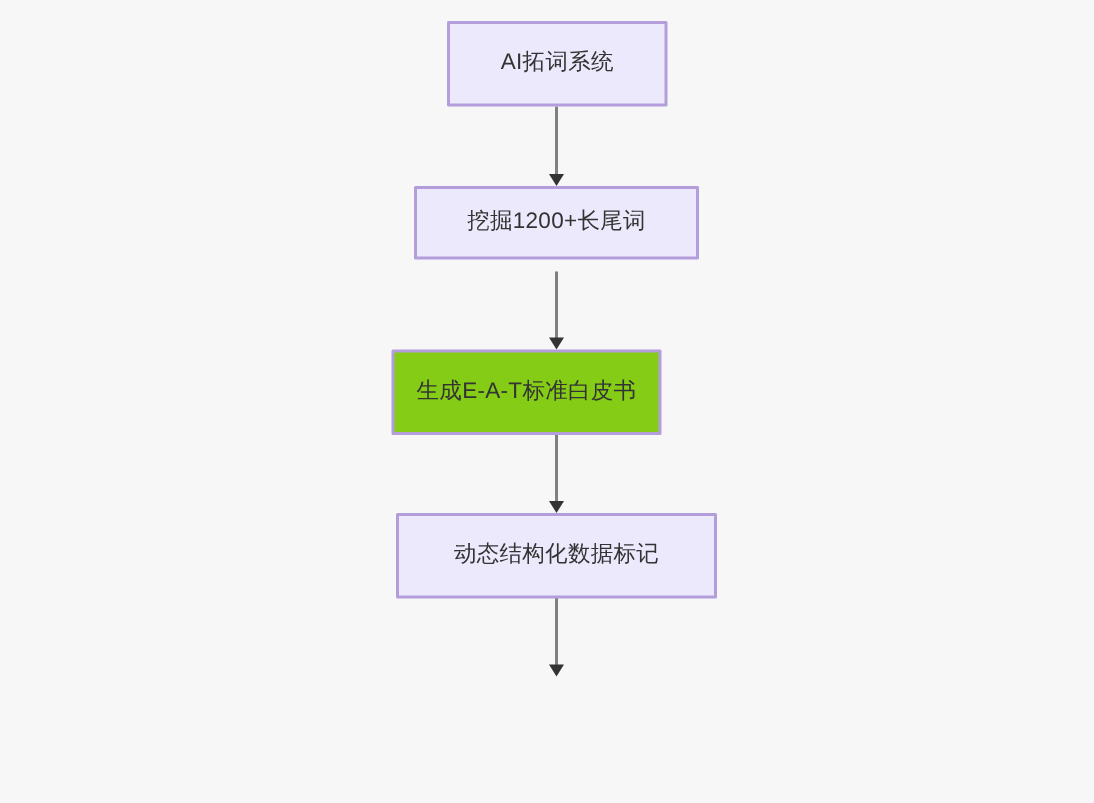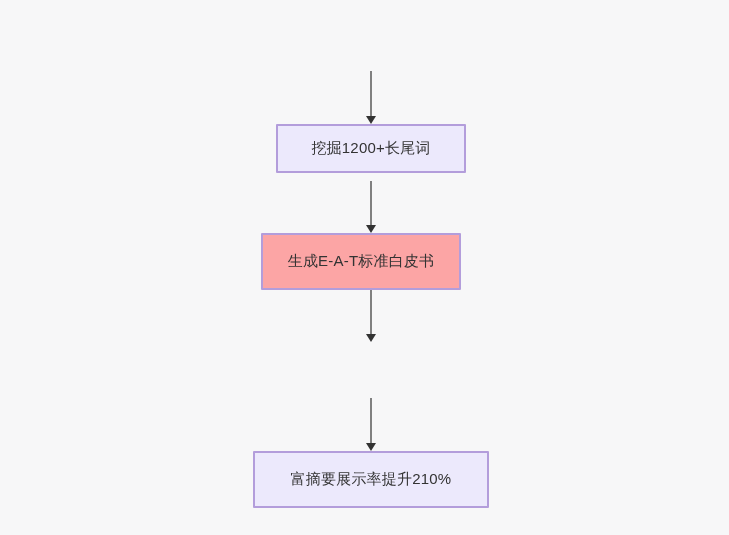--- a/index.html
+++ b/index.html
@@ -79,23 +79,26 @@
   </div>
   <div class="connector" style="left: 370px; top: 290px; width: 2px; height: 52px;">
     <div class="conn-line" style="height: 45px; background: rgb(128, 128, 128);"></div>
     <div class="conn-head" style="top: 44px; border-top-color: rgb(51, 51, 51);"></div>
   </div>
   <div class="connector" style="left: 370px; top: 398px; width: 2px; height: 53px;">
     <div class="conn-line" style="height: 46px; background: rgb(128, 128, 128);"></div>
     <div class="conn-head" style="top: 45px; border-top-color: rgb(51, 51, 51);"></div>
   </div>
 
+  <div class="node" style="left: 298px; top: 14px; width: 147px; height: 57px; background: rgb(236, 233, 252); border-color: rgb(179, 157, 219); color: rgb(51, 51, 51);">
+    <span class="node-label">AI拓词系统</span>
+  </div>
   <div class="node" style="left: 276px; top: 124px; width: 190px; height: 49px; background: rgb(236, 233, 252); border-color: rgb(179, 157, 219); color: rgb(51, 51, 51);">
     <span class="node-label">挖掘1200+长尾词</span>
   </div>
-  <div class="node" style="left: 261px; top: 233px; width: 200px; height: 57px; background: #fca5a5; border-color: rgb(179, 157, 219); color: rgb(51, 51, 51);">
+  <div class="node" style="left: 261px; top: 233px; width: 180px; height: 57px; background: #84cc16; border-color: rgb(179, 157, 219); color: rgb(51, 51, 51);">
     <span class="node-label">生成E-A-T标准白皮书</span>
   </div>
-  <div class="node" style="left: 253px; top: 451px; width: 236px; height: 57px; background: rgb(236, 233, 252); border-color: rgb(179, 157, 219); color: rgb(51, 51, 51);">
-    <span class="node-label">富摘要展示率提升210%</span>
+  <div class="node" style="left: 264px; top: 342px; width: 214px; height: 57px; background: rgb(236, 233, 252); border-color: rgb(179, 157, 219); color: rgb(51, 51, 51);">
+    <span class="node-label">动态结构化数据标记</span>
   </div>
 
 </div>
 
 </body></html>

